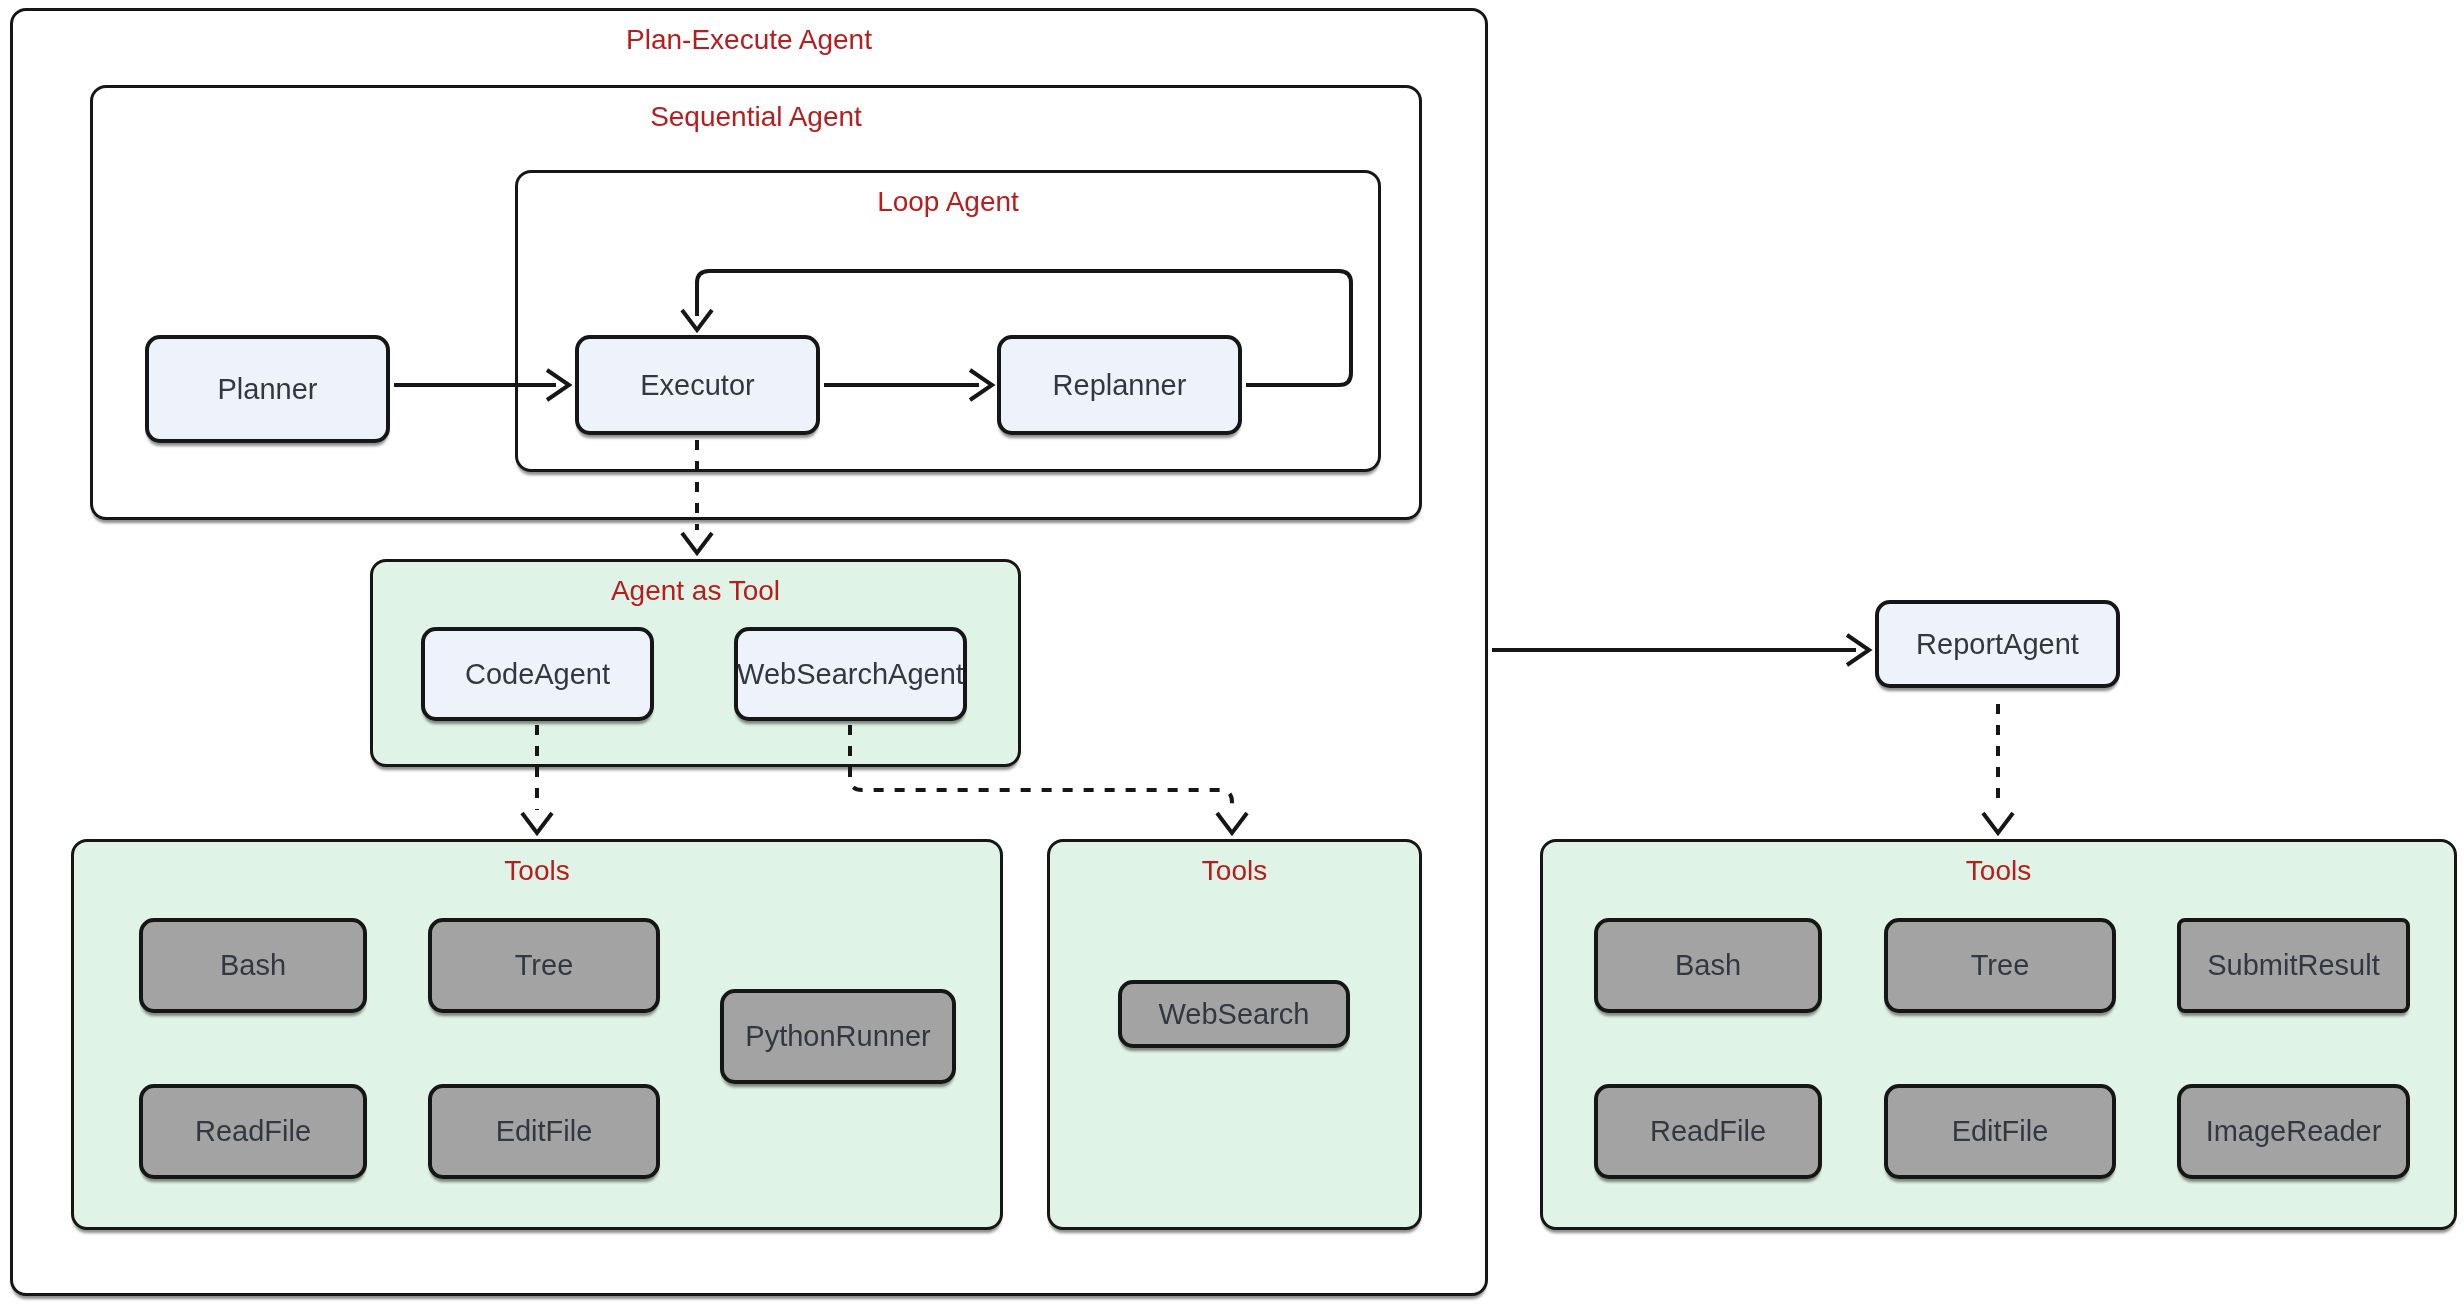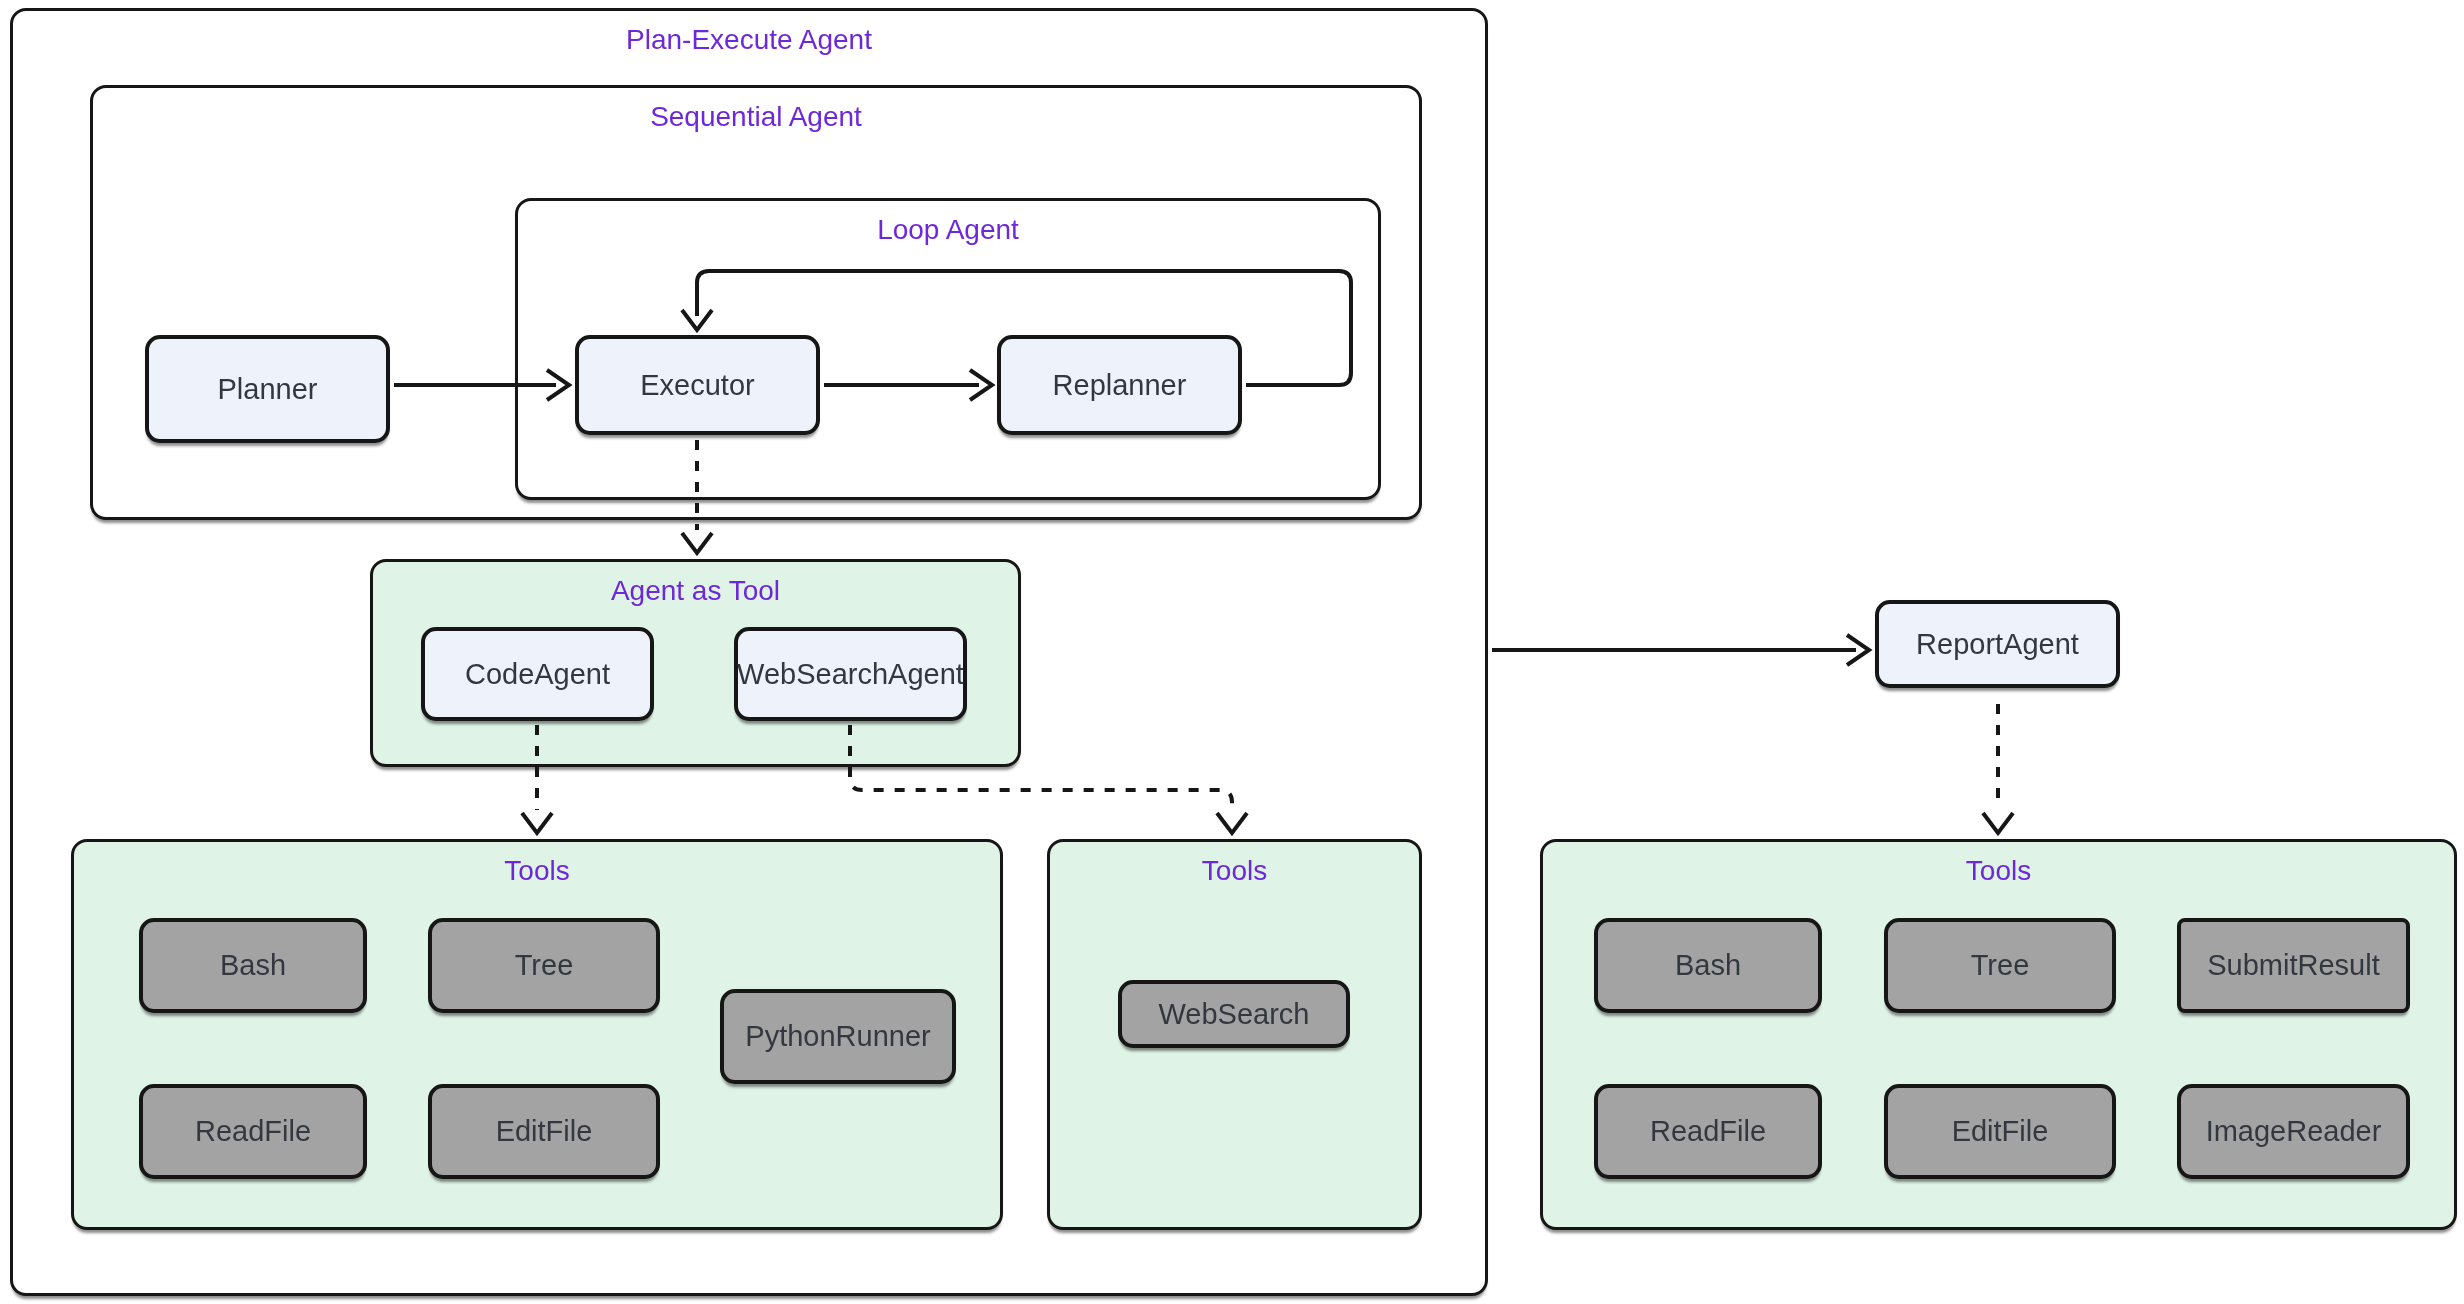--- a/index.html
+++ b/index.html
@@ -20,21 +20,21 @@
     box-shadow: 0 5px 3px -2px rgba(0,0,0,0.45);
     box-sizing: border-box;
   }
   .container.green { background: #dff3e6; }
   .ctitle {
     position: absolute;
     top: 11px; left: 0; right: 0;
     text-align: center;
     font-size: 28px;
     line-height: 1.25;
-    color: #6d28d9;
+    color: #b91c1c;
     white-space: nowrap;
   }
   .node {
     position: absolute;
     display: flex;
     align-items: center;
     justify-content: center;
     border: 4px solid #161616;
     border-radius: 15px;
     font-size: 29px;
@@ -60,21 +60,21 @@
 <div class="stage">
 
   <div class="container" style="left:10px; top:8px; width:1478px; height:1288px;">
     <div class="ctitle">Plan-Execute Agent</div>
   </div>
 
   <div class="container" style="left:90px; top:85px; width:1332px; height:435px;">
     <div class="ctitle">Sequential Agent</div>
   </div>
 
-  <div class="container" style="left:515px; top:170px; width:866px; height:302px;margin-top:28px;">
+  <div class="container" style="left:515px; top:170px; width:866px; height:302px;">
     <div class="ctitle">Loop Agent</div>
   </div>
 
   <div class="container green" style="left:370px; top:559px; width:651px; height:208px;">
     <div class="ctitle">Agent as Tool</div>
   </div>
 
   <div class="container green" style="left:71px; top:839px; width:932px; height:391px;">
     <div class="ctitle">Tools</div>
   </div>

